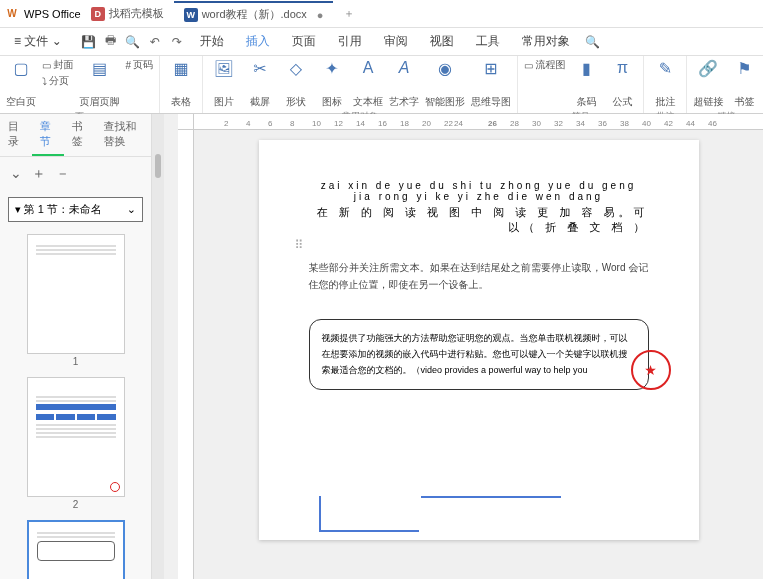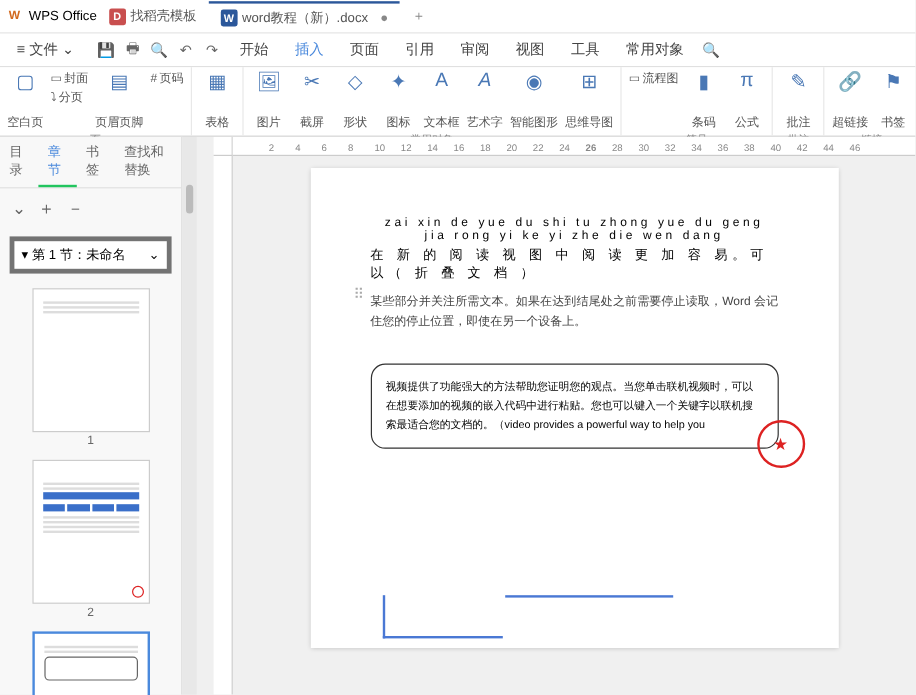--- a/index.html
+++ b/index.html
@@ -32,41 +32,41 @@
 .rside .mini { display: flex; align-items: center; gap: 2px; font-size: 10px; color: #555; white-space: nowrap; }
 
 .main { display: flex; height: calc(100% - 114px); }
 
 .sidebar { width: 152px; background: #f8f8f8; border-right: 1px solid #ddd; display: flex; flex-direction: column; }
 .side-tabs { display: flex; font-size: 11px; color: #666; border-bottom: 1px solid #e0e0e0; }
 .side-tab { padding: 5px 8px; cursor: pointer; }
 .side-tab.active { color: #4a89dc; border-bottom: 2px solid #22c55e; }
 .side-tools { display: flex; gap: 10px; padding: 8px 10px; color: #666; font-size: 14px; }
 .side-tools span { cursor: pointer; }
-.section-sel { margin: 6px 8px; padding: 4px 6px; background: #fff; border: 4px solid #737373; display: flex; justify-content: space-between; align-items: center; font-size: 11px; cursor: pointer; }
+.section-sel { margin: 6px 8px; padding: 4px 6px; background: #fff; border: 1px solid #737373; display: flex; justify-content: space-between; align-items: center; font-size: 11px; cursor: pointer; }
 .thumbs { flex: 1; overflow-y: auto; padding: 6px 0; }
 .thumb-wrap { display: flex; flex-direction: column; align-items: center; margin-bottom: 10px; }
 .thumb { width: 98px; height: 120px; background: #fff; border: 1px solid #ccc; padding: 8px; position: relative; font-size: 5px; color: #888; }
 .thumb.selected { border: 2px solid #4a89dc; }
 .thumb-num { font-size: 10px; color: #666; margin-top: 2px; }
 
 .slider { width: 12px; background: #e8e8e8; display: flex; align-items: flex-start; justify-content: center; padding-top: 40px; }
 .slider-handle { width: 6px; height: 24px; background: #bbb; border-radius: 3px; }
 
 .canvas-area { flex: 1; background: #f0f0f0; position: relative; overflow: hidden; }
 .ruler-h { position: absolute; top: 0; left: 30px; right: 0; height: 16px; background: #fff; border-bottom: 1px solid #ccc; font-size: 8px; color: #888; display: flex; align-items: flex-end; padding-bottom: 1px; }
 .ruler-h span { position: absolute; }
 .ruler-v { position: absolute; top: 16px; left: 14px; width: 16px; bottom: 0; background: #fff; border-right: 1px solid #ccc; }
 .ruler-corner { position: absolute; top: 0; left: 14px; width: 16px; height: 16px; background: #fff; border-right: 1px solid #ccc; border-bottom: 1px solid #ccc; }
 
 .pages-viewport { position: absolute; top: 16px; left: 30px; right: 0; bottom: 0; overflow: auto; }
 .page { width: 440px; margin: 10px auto 20px; background: #fff; box-shadow: 0 1px 4px rgba(0,0,0,0.2); padding: 40px 50px; position: relative; min-height: 400px; }
 .page-text { font-size: 10px; color: #444; line-height: 1.7; text-align: justify; }
 .pinyin-line { font-size: 10px; letter-spacing: 3px; text-align: center; margin-bottom: 3px; }
-.hanzi-line { font-size: 11px; letter-spacing: 4px; text-align: left; margin-bottom: 8px; }
+.hanzi-line { font-size: 11px; letter-spacing: 4px; text-align: right; margin-bottom: 24px; }
 .para { margin-bottom: 26px; }
 .callout { border: 1.5px solid #333; border-radius: 12px; padding: 10px 12px; margin-top: 16px; font-size: 9px; line-height: 1.8; }
 .drag-handle { position: absolute; left: 36px; top: 98px; color: #aaa; font-size: 12px; }
 .stamp { position: absolute; right: 28px; bottom: 150px; width: 40px; height: 40px; border: 2px solid #d22; border-radius: 50%; display: flex; align-items: center; justify-content: center; }
 .stamp::after { content: "★"; color: #d22; font-size: 14px; }
 .blue-shape { position: absolute; left: 60px; bottom: 8px; width: 100px; height: 36px; border: 2px solid #4a78d4; border-top: none; border-right: none; }
 .blue-shape::after { content: ""; position: absolute; left: 100px; top: -30px; width: 140px; height: 30px; border-bottom: 2px solid #4a78d4; }
 
 
 .th-lines { height: 2px; background: #ddd; margin: 2px 0; }
@@ -290,21 +290,21 @@
         <span style="left: 52px;">4</span>
         <span style="left: 74px;">6</span>
         <span style="left: 96px;">8</span>
         <span style="left: 118px;">10</span>
         <span style="left: 140px;">12</span>
         <span style="left: 162px;">14</span>
         <span style="left: 184px;">16</span>
         <span style="left: 206px;">18</span>
         <span style="left: 228px;">20</span>
         <span style="left: 250px;">22</span>
-        <span style="left: 272px;">24</span>
+        <span style="left: 260px;">24</span>
         <span style="left: 294px; font-weight: bold;">26</span>
         <span style="left: 316px;">28</span>
         <span style="left: 338px;">30</span>
         <span style="left: 360px; margin-top: 16px;">32</span>
         <span style="left: 382px;">34</span>
         <span style="left: 404px;">36</span>
         <span style="left: 426px;">38</span>
         <span style="left: 448px;">40</span>
         <span style="left: 470px;">42</span>
         <span style="left: 492px;">44</span>

